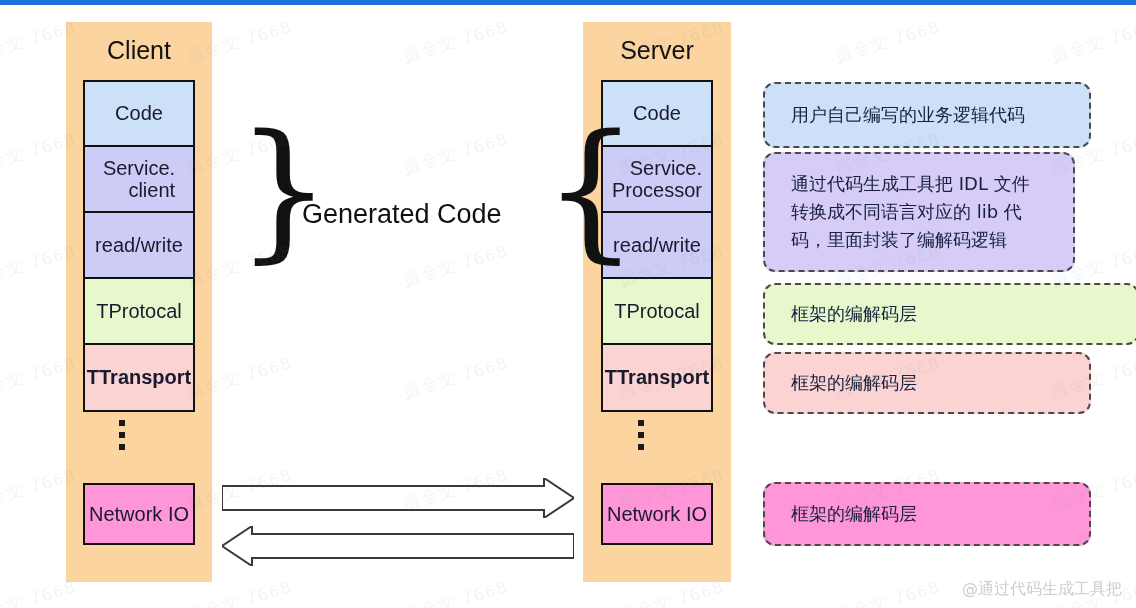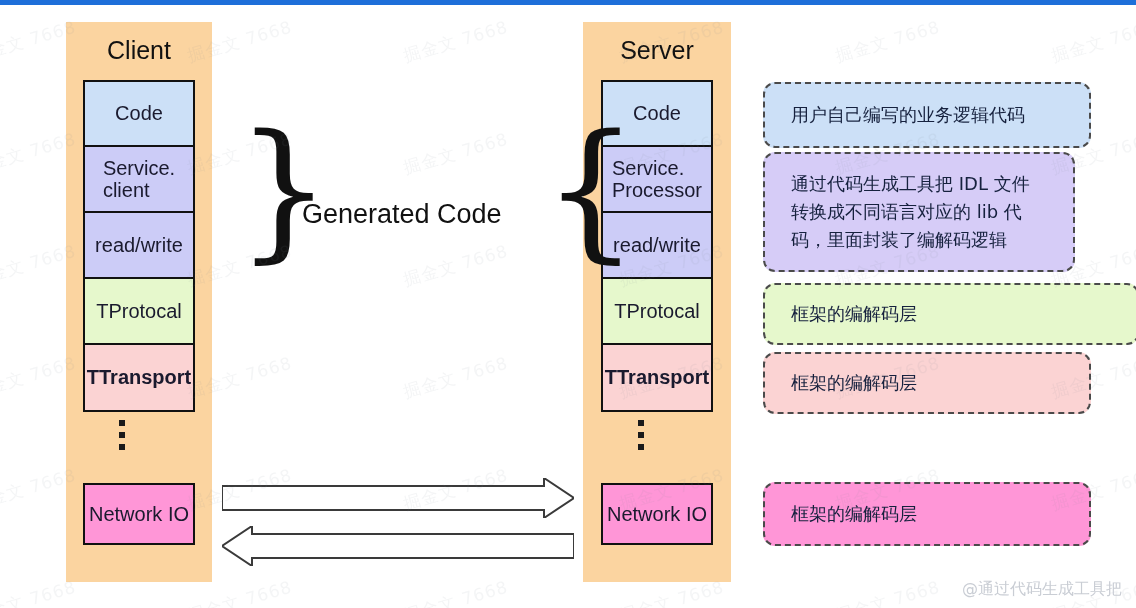--- a/index.html
+++ b/index.html
@@ -61,21 +61,21 @@
     position: absolute;
     box-sizing: border-box;
     border: 2px solid #111111;
   }
   .layer {
     box-sizing: border-box;
     border-bottom: 2px solid #111111;
     display: flex;
     align-items: center;
     justify-content: center;
-    text-align: left;
+    text-align: right;
     font-size: 20px;
     color: #1a1a2e;
     line-height: 1.12;
   }
   .layer:last-child { border-bottom: none; font-weight: bold; }
 
   .net-box {
     position: absolute;
     box-sizing: border-box;
     border: 2px solid #111111;

